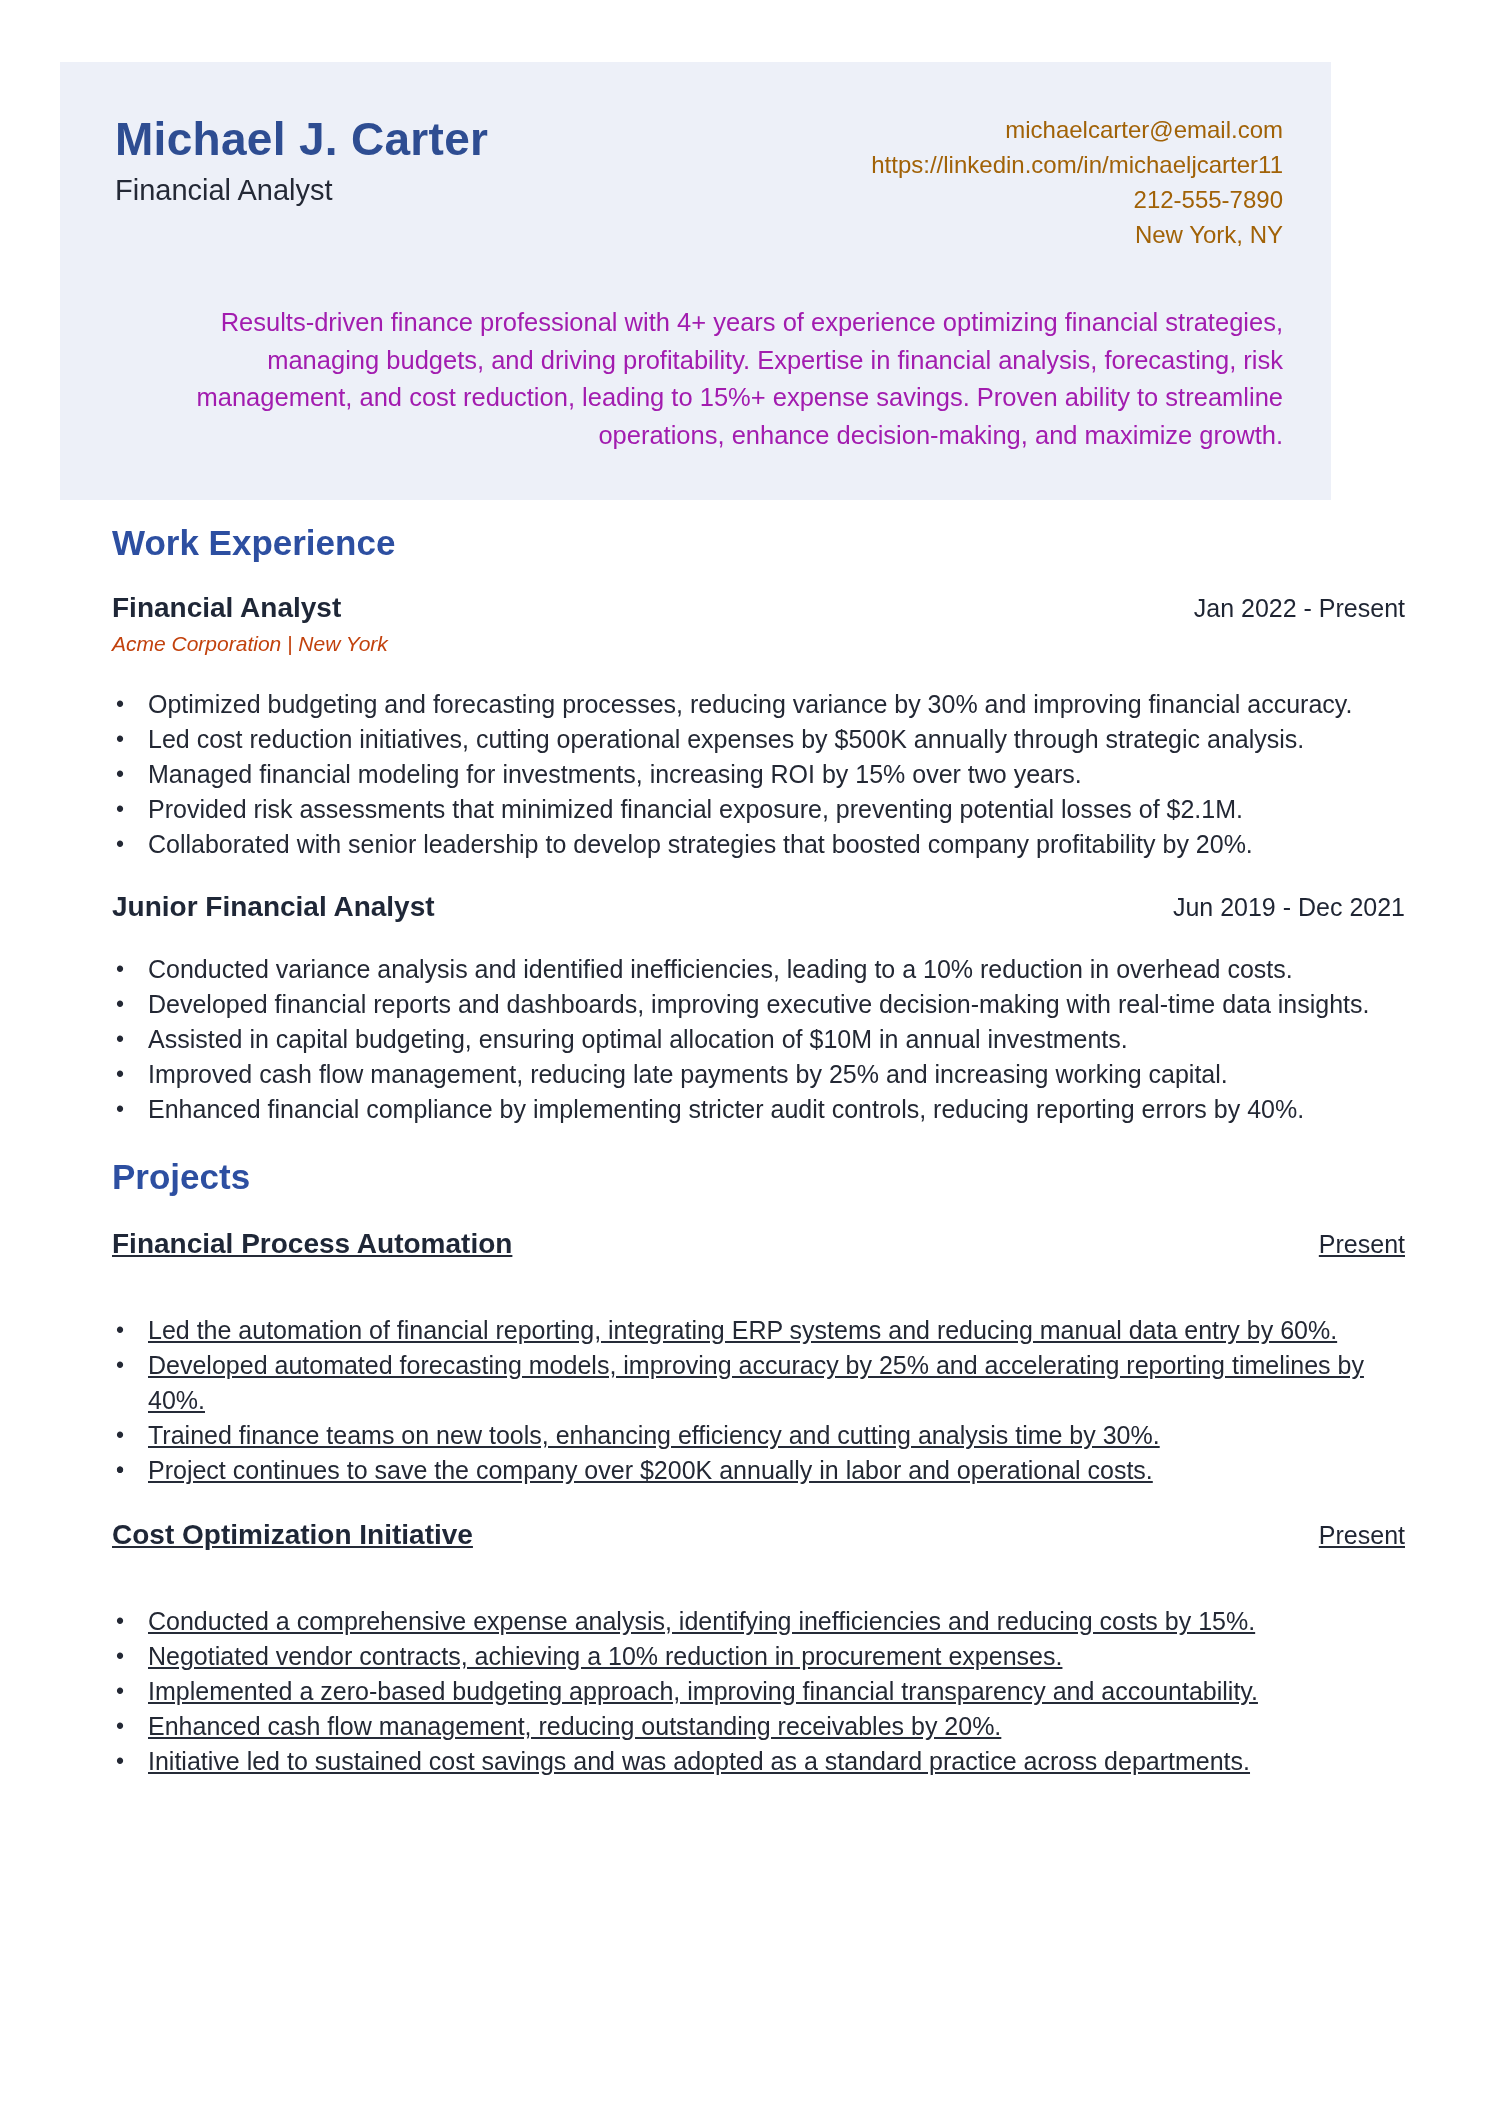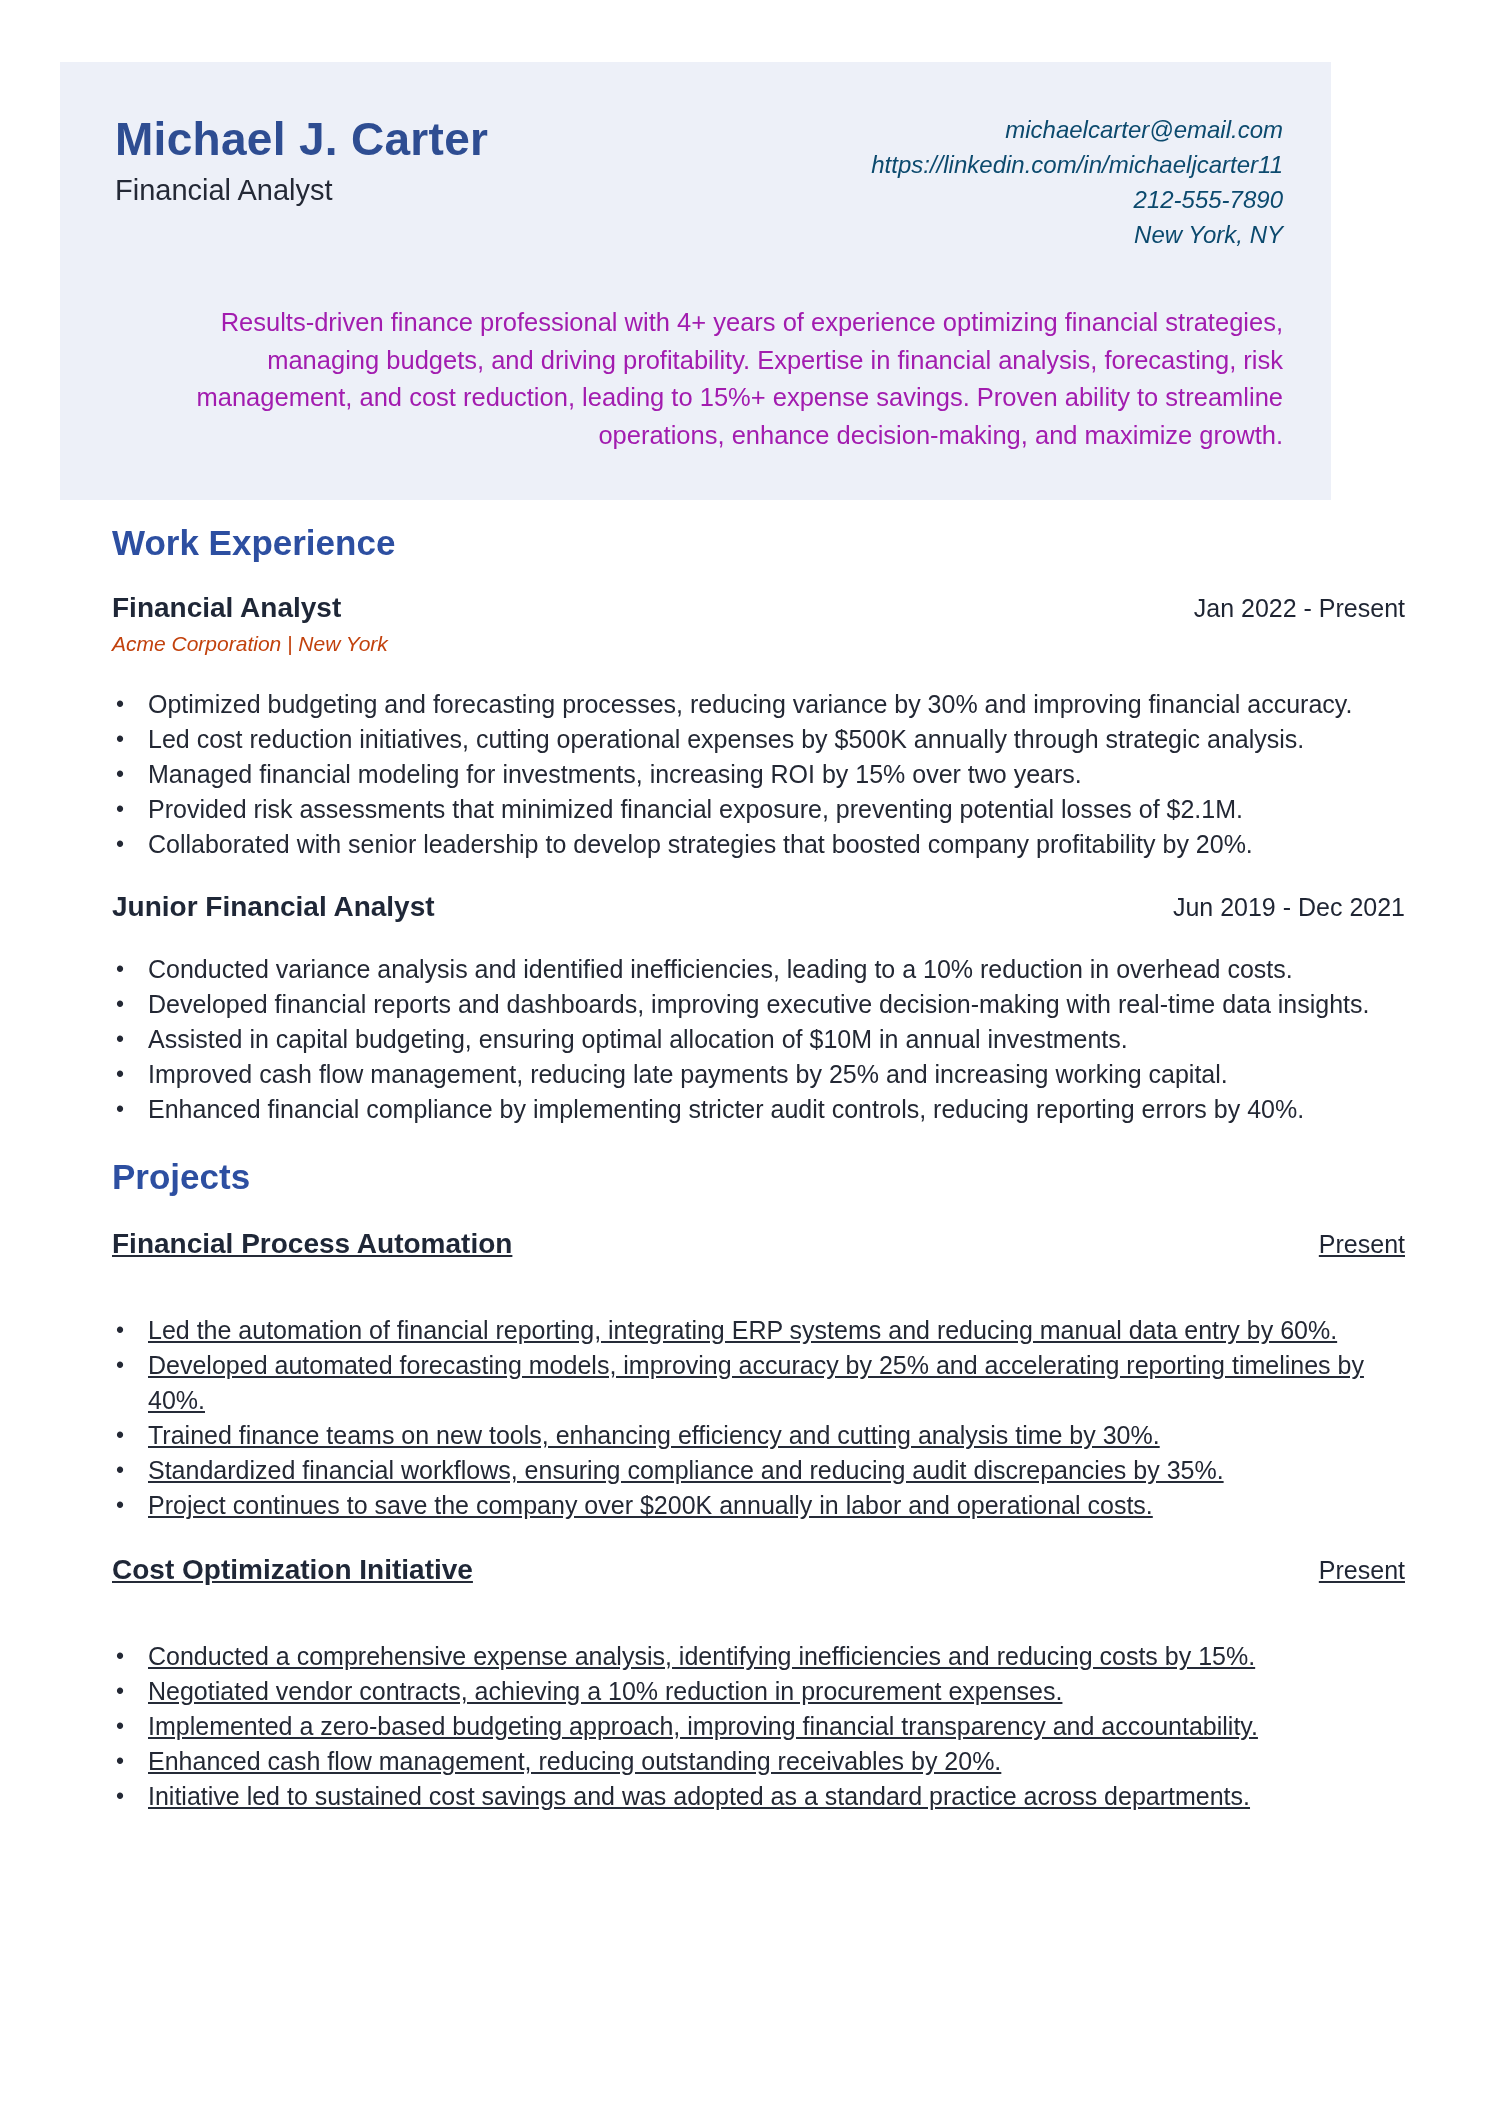--- a/index.html
+++ b/index.html
@@ -18,21 +18,21 @@
     box-sizing: border-box;
     background: #edf0f8;
     padding: 50px 48px 46px 55px;
   }
   .header-top { display: flex; justify-content: space-between; align-items: flex-start; }
   .person-name {
     margin: 0; font-size: 46px; line-height: 54px; font-weight: bold;
     color: #2e4d92; letter-spacing: 0.3px;
   }
   .person-role { margin-top: 6px; font-size: 29px; line-height: 36px; color: #242936; }
-  .contact { text-align: right; font-style: italic; font-size: 24px; line-height: 35px; color: #0c4a6e; }
+  .contact { text-align: right; font-size: 24px; line-height: 35px; color: #a16207; }
   .summary {
     margin: 52px 0 0 0; font-size: 25.5px; line-height: 37.5px; color: #a21caf;
     max-width: 1290px;
     text-align: right;
   }
 
   
   main { position: absolute; left: 112px; top: 503px; width: 1293px; margin-top: 20px; }
   .sec-heading { margin: 0; font-size: 35px; line-height: 40px; font-weight: bold; color: #2d4fa1; }
   .section + .section { margin-top: 30px; }
@@ -103,21 +103,21 @@
         <h2 class="sec-heading">Projects</h2>
         <div class="entry no-sub">
           <div class="entry-row">
             <h3 class="entry-title">Financial Process Automation</h3>
             <span class="entry-date">Present</span>
           </div>
           <ul class="bullets">
             <li><span class="dot">•</span><span class="btxt">Led the automation of financial reporting, integrating ERP systems and reducing manual data entry by 60%.</span></li>
             <li><span class="dot">•</span><span class="btxt">Developed automated forecasting models, improving accuracy by 25% and accelerating reporting timelines by 40%.</span></li>
             <li><span class="dot">•</span><span class="btxt">Trained finance teams on new tools, enhancing efficiency and cutting analysis time by 30%.</span></li>
-            <li><span class="dot">•</span><span class="btxt">Standardized financial workflows, ensuring compliance and reducing audit discrepancies by 35%.</span></li>
+            <li><span class="dot">•</span></li>
             <li><span class="dot">•</span><span class="btxt">Project continues to save the company over $200K annually in labor and operational costs.</span></li>
           </ul>
         </div>
         <div class="entry no-sub">
           <div class="entry-row">
             <h3 class="entry-title">Cost Optimization Initiative</h3>
             <span class="entry-date">Present</span>
           </div>
           <ul class="bullets">
             <li><span class="dot">•</span><span class="btxt">Conducted a comprehensive expense analysis, identifying inefficiencies and reducing costs by 15%.</span></li>

